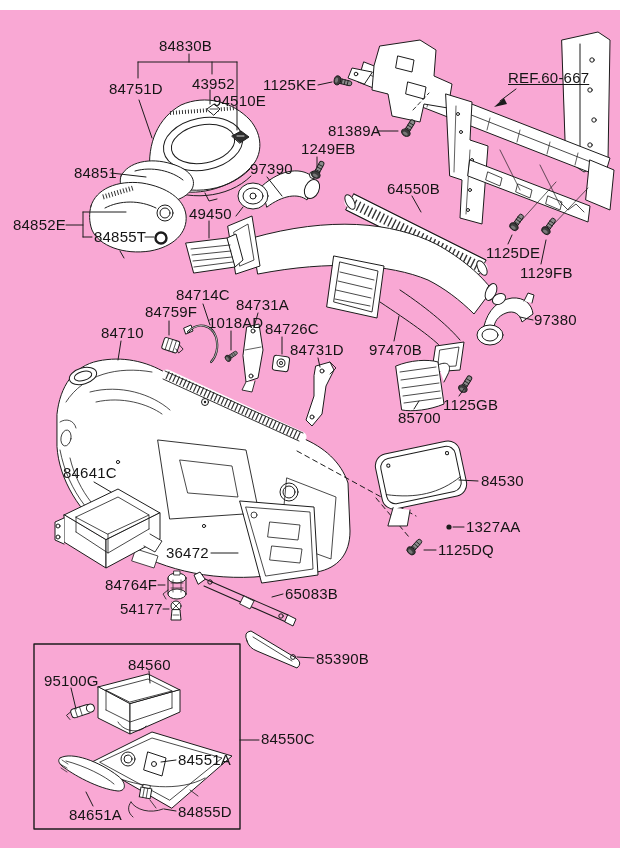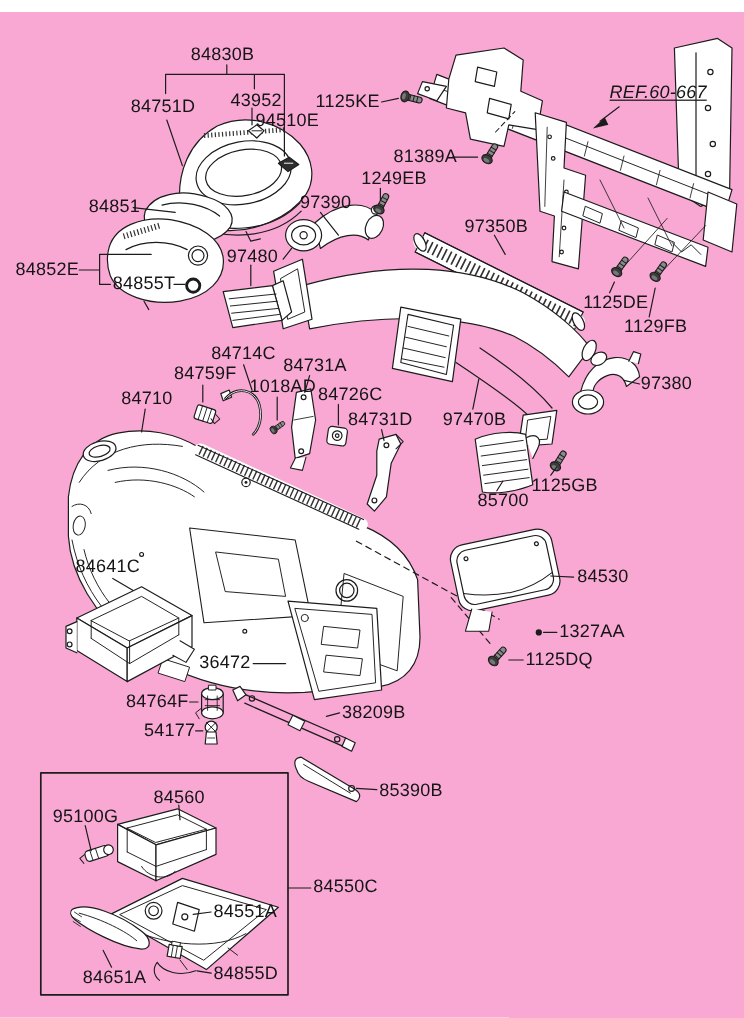--- a/index.html
+++ b/index.html
@@ -1,20 +1,20 @@
 <!DOCTYPE html>
 <html><head>
 <meta charset="utf-8">
 <style>
   html,body{margin:0;padding:0;background:#fff;}
   body{width:620px;height:848px;position:relative;font-family:"Liberation Sans",sans-serif;}
   .stage{position:absolute;left:0;top:10px;width:620px;height:848px;background:#f9a8d4;overflow:hidden;}
   .stage svg{position:absolute;left:0;top:0;}
   .lbl{position:absolute;font-size:15px;line-height:15px;color:#151515;white-space:nowrap;letter-spacing:.2px;z-index:5;}
-  .lbl.ref{text-decoration:underline;font-style:italic;}
+  .lbl.ref{text-decoration:underline;}
 </style>
 </head>
 <body>
 
 <div class="stage">
 
 <svg width="620" height="848" viewBox="0 0 620 848" stroke="#1c1c1c" fill="none" stroke-width="1" stroke-linejoin="round" stroke-linecap="round">
 
   <defs>
     <g id="bolt">
@@ -347,45 +347,45 @@
 <div class="lbl" style="left:159px;top:28px">84830B</div>
 <div class="lbl" style="left:109px;top:71px">84751D</div>
 <div class="lbl" style="left:192px;top:66px">43952</div>
 <div class="lbl" style="left:213px;top:83px">94510E</div>
 <div class="lbl" style="left:263px;top:67px">1125KE</div>
 <div class="lbl ref" style="left:508px;top:60px">REF.60-667</div>
 <div class="lbl" style="left:328px;top:113px">81389A</div>
 <div class="lbl" style="left:301px;top:131px">1249EB</div>
 <div class="lbl" style="left:74px;top:155px">84851</div>
 <div class="lbl" style="left:250px;top:151px">97390</div>
-<div class="lbl" style="left:387px;top:171px">97350B</div>
+<div class="lbl" style="left:387px;top:171px">64550B</div>
 <div class="lbl" style="left:13px;top:207px">84852E</div>
 <div class="lbl" style="left:94px;top:219px">84855T</div>
-<div class="lbl" style="left:189px;top:196px">97480</div>
+<div class="lbl" style="left:189px;top:196px">49450</div>
 <div class="lbl" style="left:486px;top:235px">1125DE</div>
 <div class="lbl" style="left:520px;top:255px">1129FB</div>
 <div class="lbl" style="left:176px;top:277px">84714C</div>
 <div class="lbl" style="left:145px;top:294px">84759F</div>
 <div class="lbl" style="left:236px;top:287px">84731A</div>
 <div class="lbl" style="left:208px;top:305px">1018AD</div>
 <div class="lbl" style="left:265px;top:311px">84726C</div>
 <div class="lbl" style="left:101px;top:315px">84710</div>
 <div class="lbl" style="left:290px;top:332px">84731D</div>
 <div class="lbl" style="left:369px;top:332px">97470B</div>
 <div class="lbl" style="left:534px;top:302px">97380</div>
 <div class="lbl" style="left:398px;top:400px">85700</div>
 <div class="lbl" style="left:443px;top:387px">1125GB</div>
 <div class="lbl" style="left:63px;top:455px">84641C</div>
 <div class="lbl" style="left:481px;top:463px">84530</div>
 <div class="lbl" style="left:466px;top:509px">1327AA</div>
 <div class="lbl" style="left:438px;top:532px">1125DQ</div>
 <div class="lbl" style="left:166px;top:535px">36472</div>
 <div class="lbl" style="left:105px;top:567px">84764F</div>
 <div class="lbl" style="left:120px;top:591px">54177</div>
-<div class="lbl" style="left:285px;top:576px">38209B</div>
+<div class="lbl" style="left:285px;top:576px">65083B</div>
 <div class="lbl" style="left:316px;top:641px">85390B</div>
 <div class="lbl" style="left:128px;top:647px">84560</div>
 <div class="lbl" style="left:44px;top:663px">95100G</div>
 <div class="lbl" style="left:261px;top:721px">84550C</div>
 <div class="lbl" style="left:178px;top:742px">84551A</div>
 <div class="lbl" style="left:69px;top:797px">84651A</div>
 <div class="lbl" style="left:178px;top:794px">84855D</div>
 
 </div>
 

